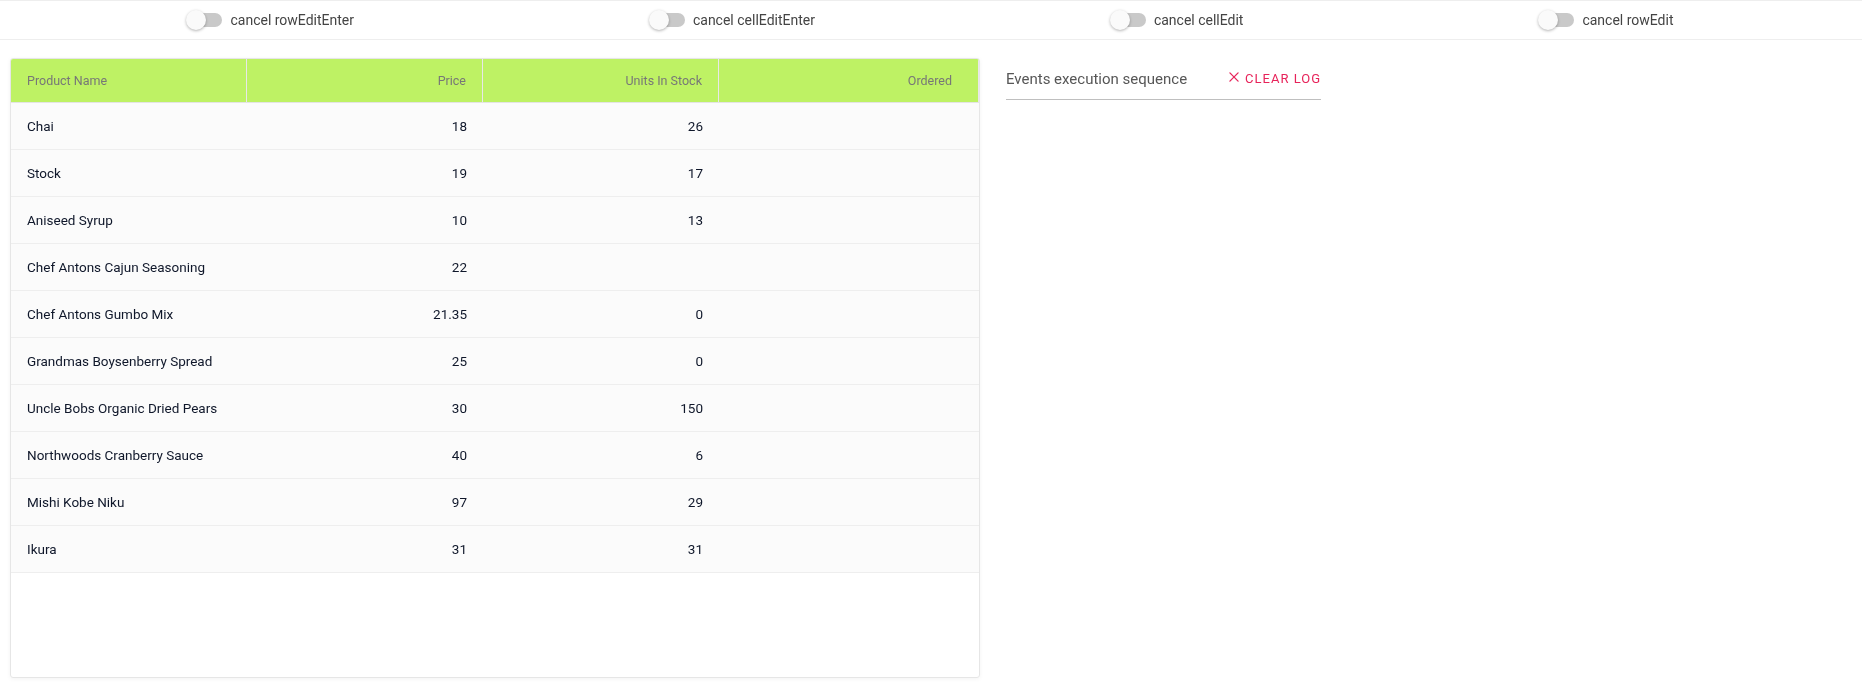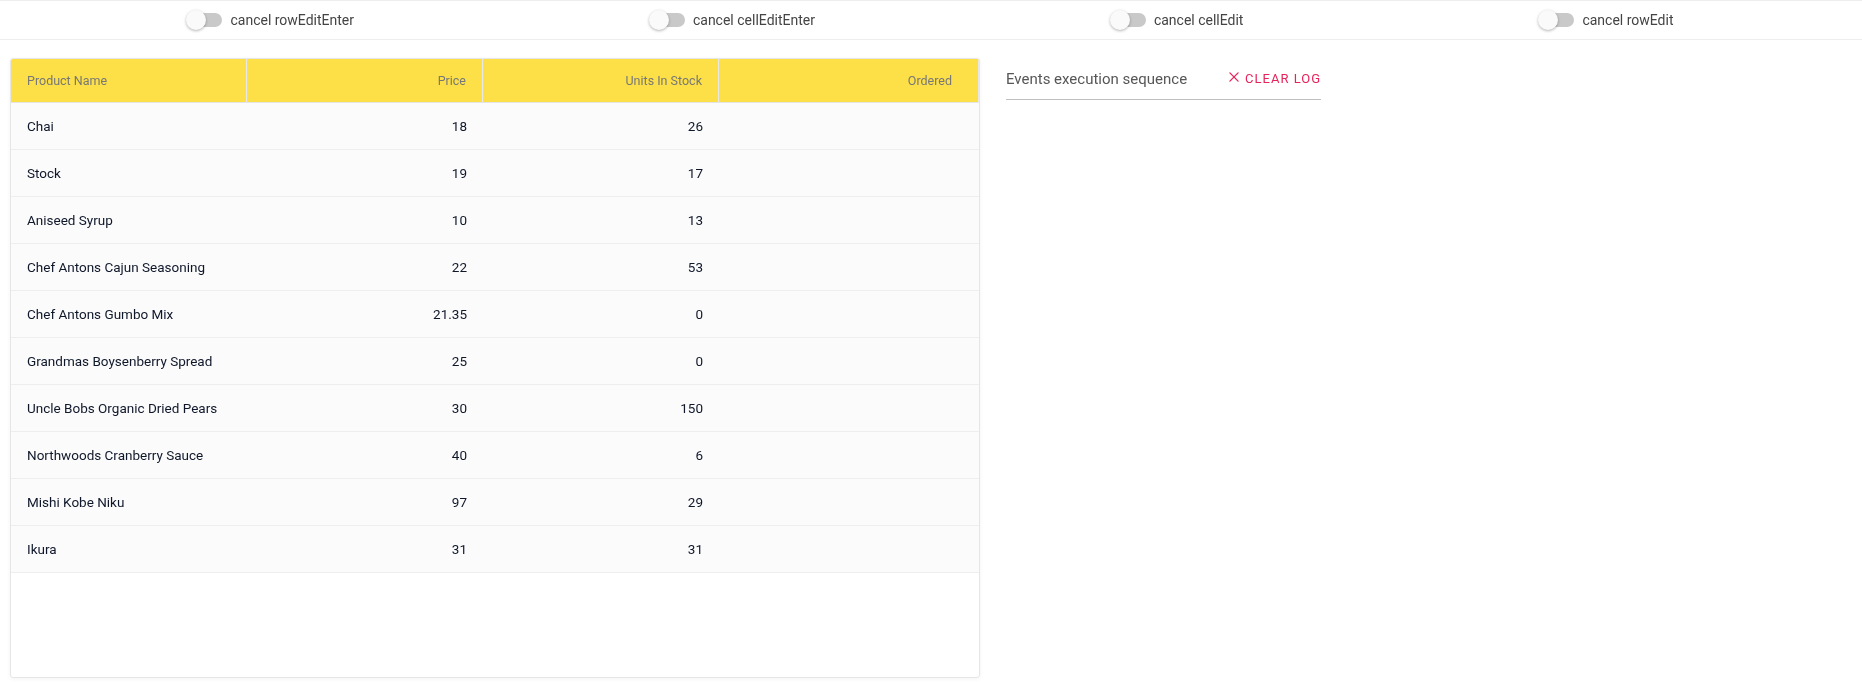--- a/index.html
+++ b/index.html
@@ -66,21 +66,21 @@
     border: 1px solid #e6e6e6;
     border-radius: 3px;
     box-shadow: 0 1px 4px rgba(0,0,0,0.05);
     display: flex;
     flex-direction: column;
     overflow: hidden;
     position: relative;
   }
   .grid-header {
     display: flex;
-    background: #fde047;
+    background: #bef264;
     border-bottom: 1px solid #e4e4e4;
     height: 44px;
     flex: 0 0 auto;
   }
   .grid-header .col {
     display: flex;
     align-items: center;
     padding: 0 16px;
     font-size: 12.5px;
     color: #777;
@@ -192,21 +192,20 @@
         </div>
         <div class="grid-row">
           <div class="cell col-name">Aniseed Syrup</div>
           <div class="cell col-price">10</div>
           <div class="cell col-stock">13</div>
           <div class="cell col-ordered"></div>
         </div>
         <div class="grid-row">
           <div class="cell col-name">Chef Antons Cajun Seasoning</div>
           <div class="cell col-price">22</div>
-          <div class="cell col-stock">53</div>
           <div class="cell col-ordered"></div>
         </div>
         <div class="grid-row">
           <div class="cell col-name">Chef Antons Gumbo Mix</div>
           <div class="cell col-price">21.35</div>
           <div class="cell col-stock">0</div>
           <div class="cell col-ordered"></div>
         </div>
         <div class="grid-row">
           <div class="cell col-name">Grandmas Boysenberry Spread</div>

